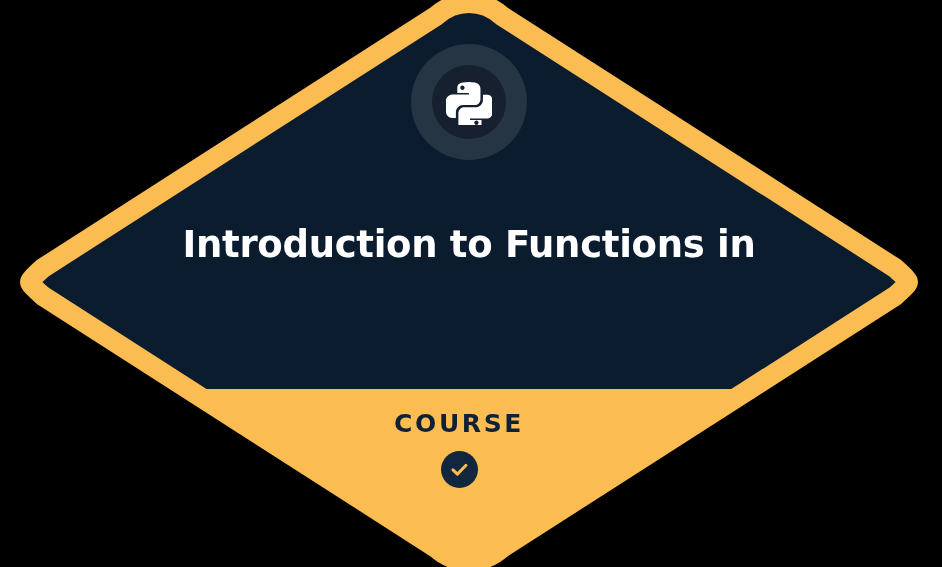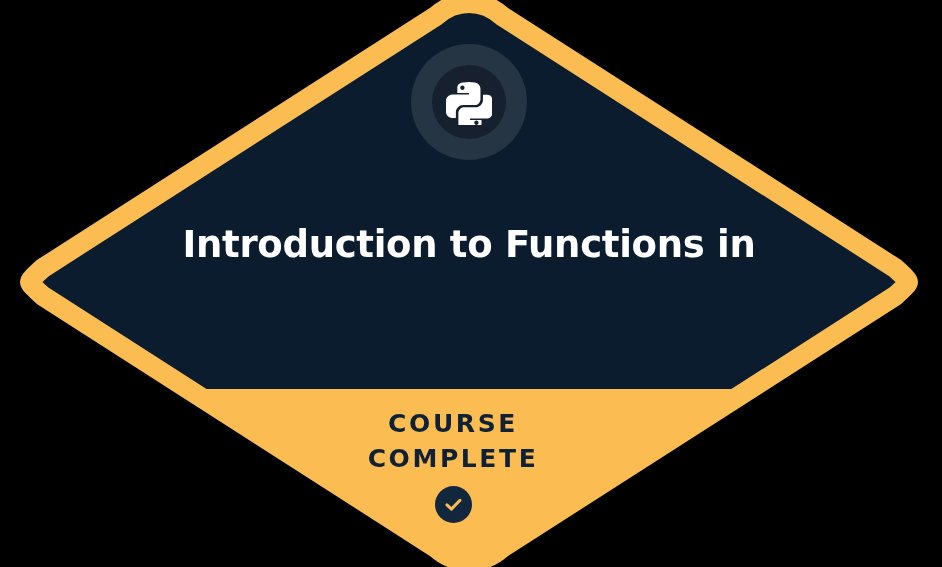--- a/index.html
+++ b/index.html
@@ -77,21 +77,21 @@
     font-size: 37px;
     line-height: 46px;
     font-weight: 700;
     letter-spacing: -0.3px;
     font-family: "DejaVu Sans", "Liberation Sans", sans-serif;
   }
 
   
   #status-block {
     position: absolute;
-    left: 205px;
+    left: 211px;
     top: 406px;
     width: 496px;
     text-align: center;
   }
   .status-line {
     color: #0f2136;
     font-size: 25px;
     line-height: 35px;
     font-weight: 700;
     letter-spacing: 2.6px;
@@ -155,21 +155,20 @@
       </div>
     </div>
 
     <div id="course-title">
       <span>Introduction to Functions in</span>
       <br>
     </div>
 
     <div id="status-block">
       <div class="status-line">COURSE</div>
-      <div class="status-line">COMPLETE</div>
       <div id="status-check-badge">
         <svg width="21" height="21" viewBox="0 0 24 24">
           <path d="M4.5 12.4 L9.6 17.3 L19.4 7.2" fill="none" stroke="#fbbd52" stroke-width="3.4" stroke-linecap="round" stroke-linejoin="round"></path>
         </svg>
       </div>
     </div>
 
   </div>
 </div>
 

